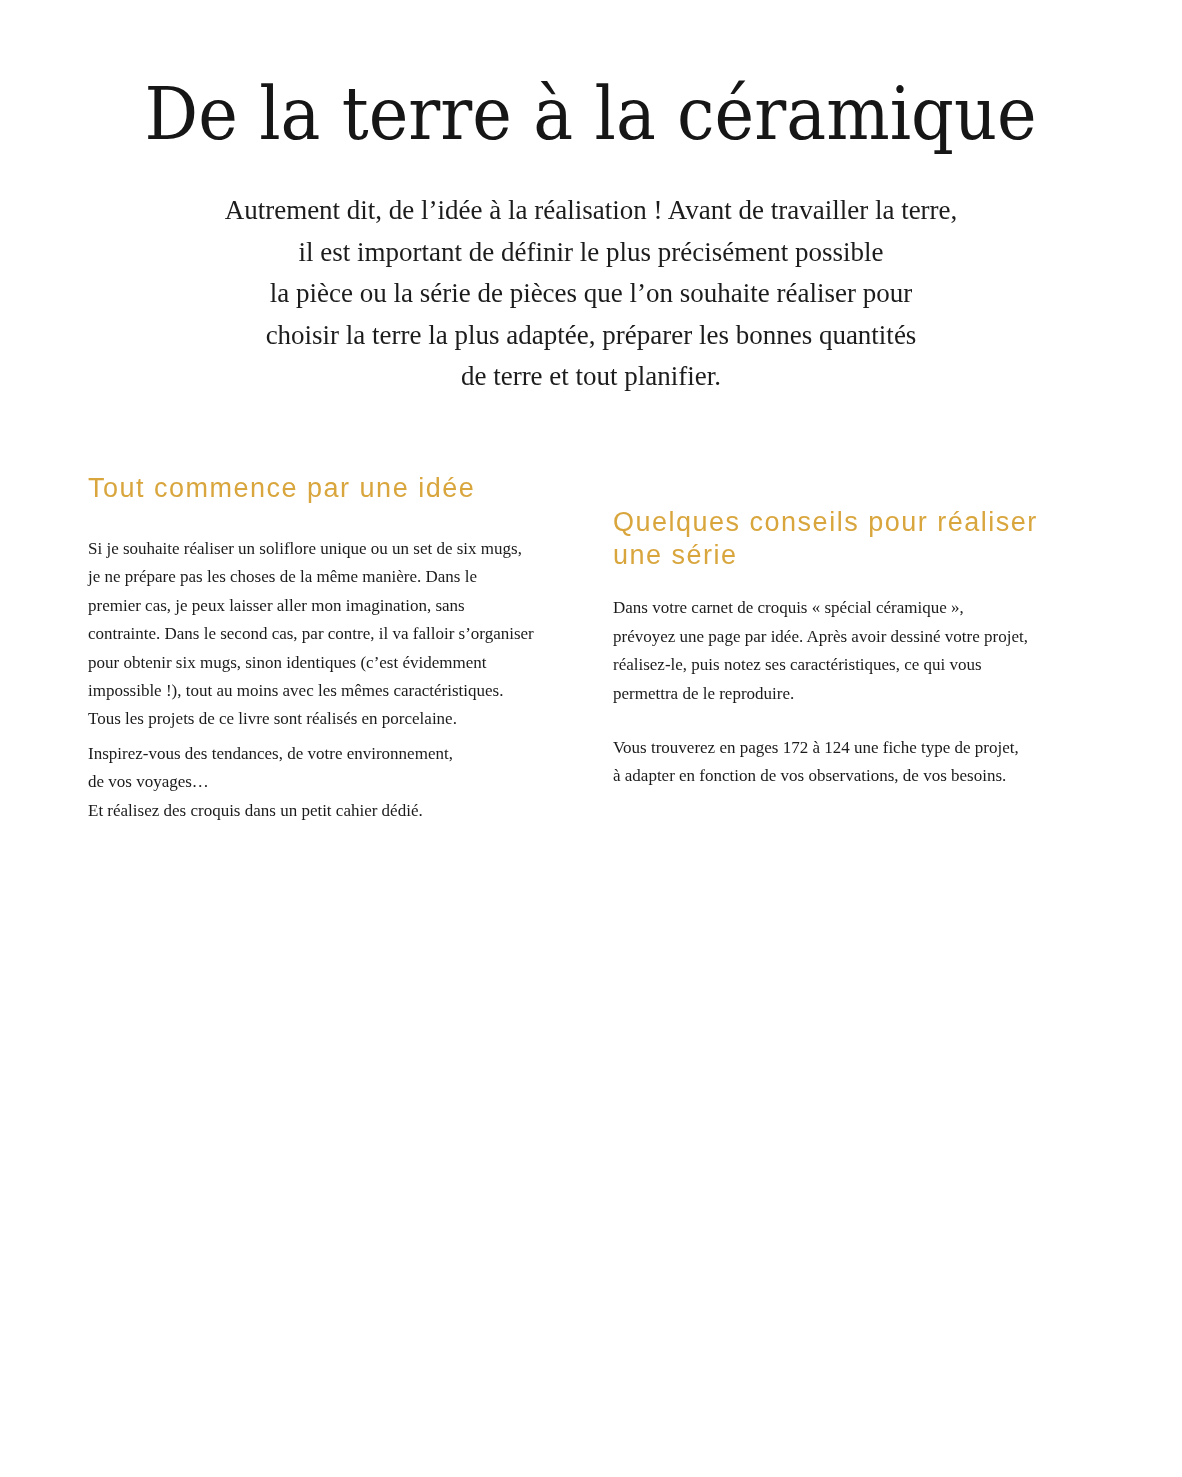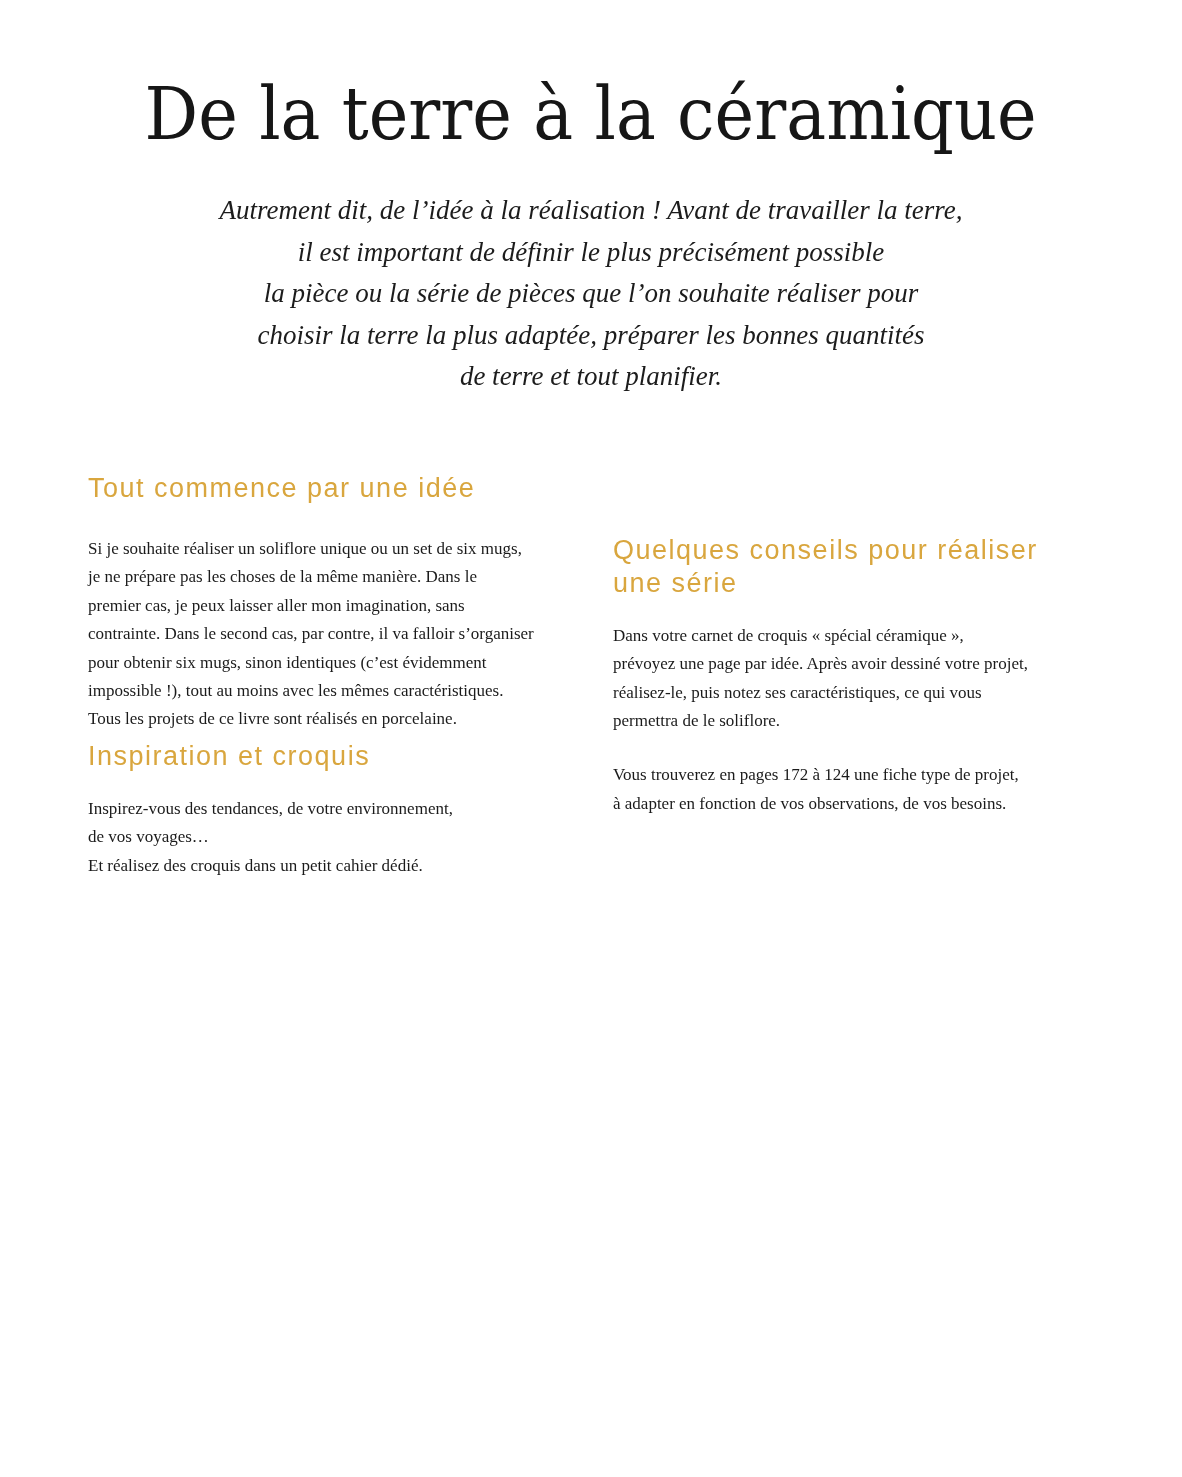--- a/index.html
+++ b/index.html
@@ -31,21 +31,20 @@
     transform-origin: center;
     white-space: nowrap;
   }
 
   
   .intro {
     position: absolute;
     top: 190px; left: 0; right: 0;
     text-align: center;
     font-family: "Liberation Serif", serif;
-    font-style: italic;
     font-size: 27px;
     line-height: 41.5px;
     color: #1c1c1c;
   }
   .intro div { white-space: nowrap; }
 
   
   .columns {
     position: absolute;
     top: 472px;
@@ -117,38 +116,37 @@
       <h3 class="section-heading heading-1">Tout commence par une idée</h3>
       <div class="body-para para-1">
           <div>Si je souhaite réaliser un soliflore unique ou un set de six mugs,</div>
           <div>je ne prépare pas les choses de la même manière. Dans le</div>
           <div>premier cas, je peux laisser aller mon imagination, sans</div>
           <div>contrainte. Dans le second cas, par contre, il va falloir s’organiser</div>
           <div>pour obtenir six mugs, sinon identiques (c’est évidemment</div>
           <div>impossible !), tout au moins avec les mêmes caractéristiques.</div>
           <div>Tous les projets de ce livre sont réalisés en porcelaine.</div>
         </div>
-      <h3 class="section-heading heading-2">Inspiration et croquis</h3>
       <div class="body-para para-2">
           <div>Inspirez-vous des tendances, de votre environnement,</div>
           <div>de vos voyages…</div>
           <div>Et réalisez des croquis dans un petit cahier dédié.</div>
         </div>
     </div>
 
     <div class="col-right">
       <h3 class="section-heading">
           <div>Quelques conseils pour réaliser</div>
           <div>une série</div>
         </h3>
       <div class="body-para para-1">
           <div>Dans votre carnet de croquis « spécial céramique »,</div>
           <div>prévoyez une page par idée. Après avoir dessiné votre projet,</div>
           <div>réalisez-le, puis notez ses caractéristiques, ce qui vous</div>
-          <div>permettra de le soliflore.</div>
+          <div>permettra de le reproduire.</div>
         </div>
       <div class="body-para para-2">
           <div>Vous trouverez en pages 172 à 124 une fiche type de projet,</div>
           <div>à adapter en fonction de vos observations, de vos besoins.</div>
         </div>
     </div>
 
   </div>
 
   <div class="folio">- 12 -</div>

